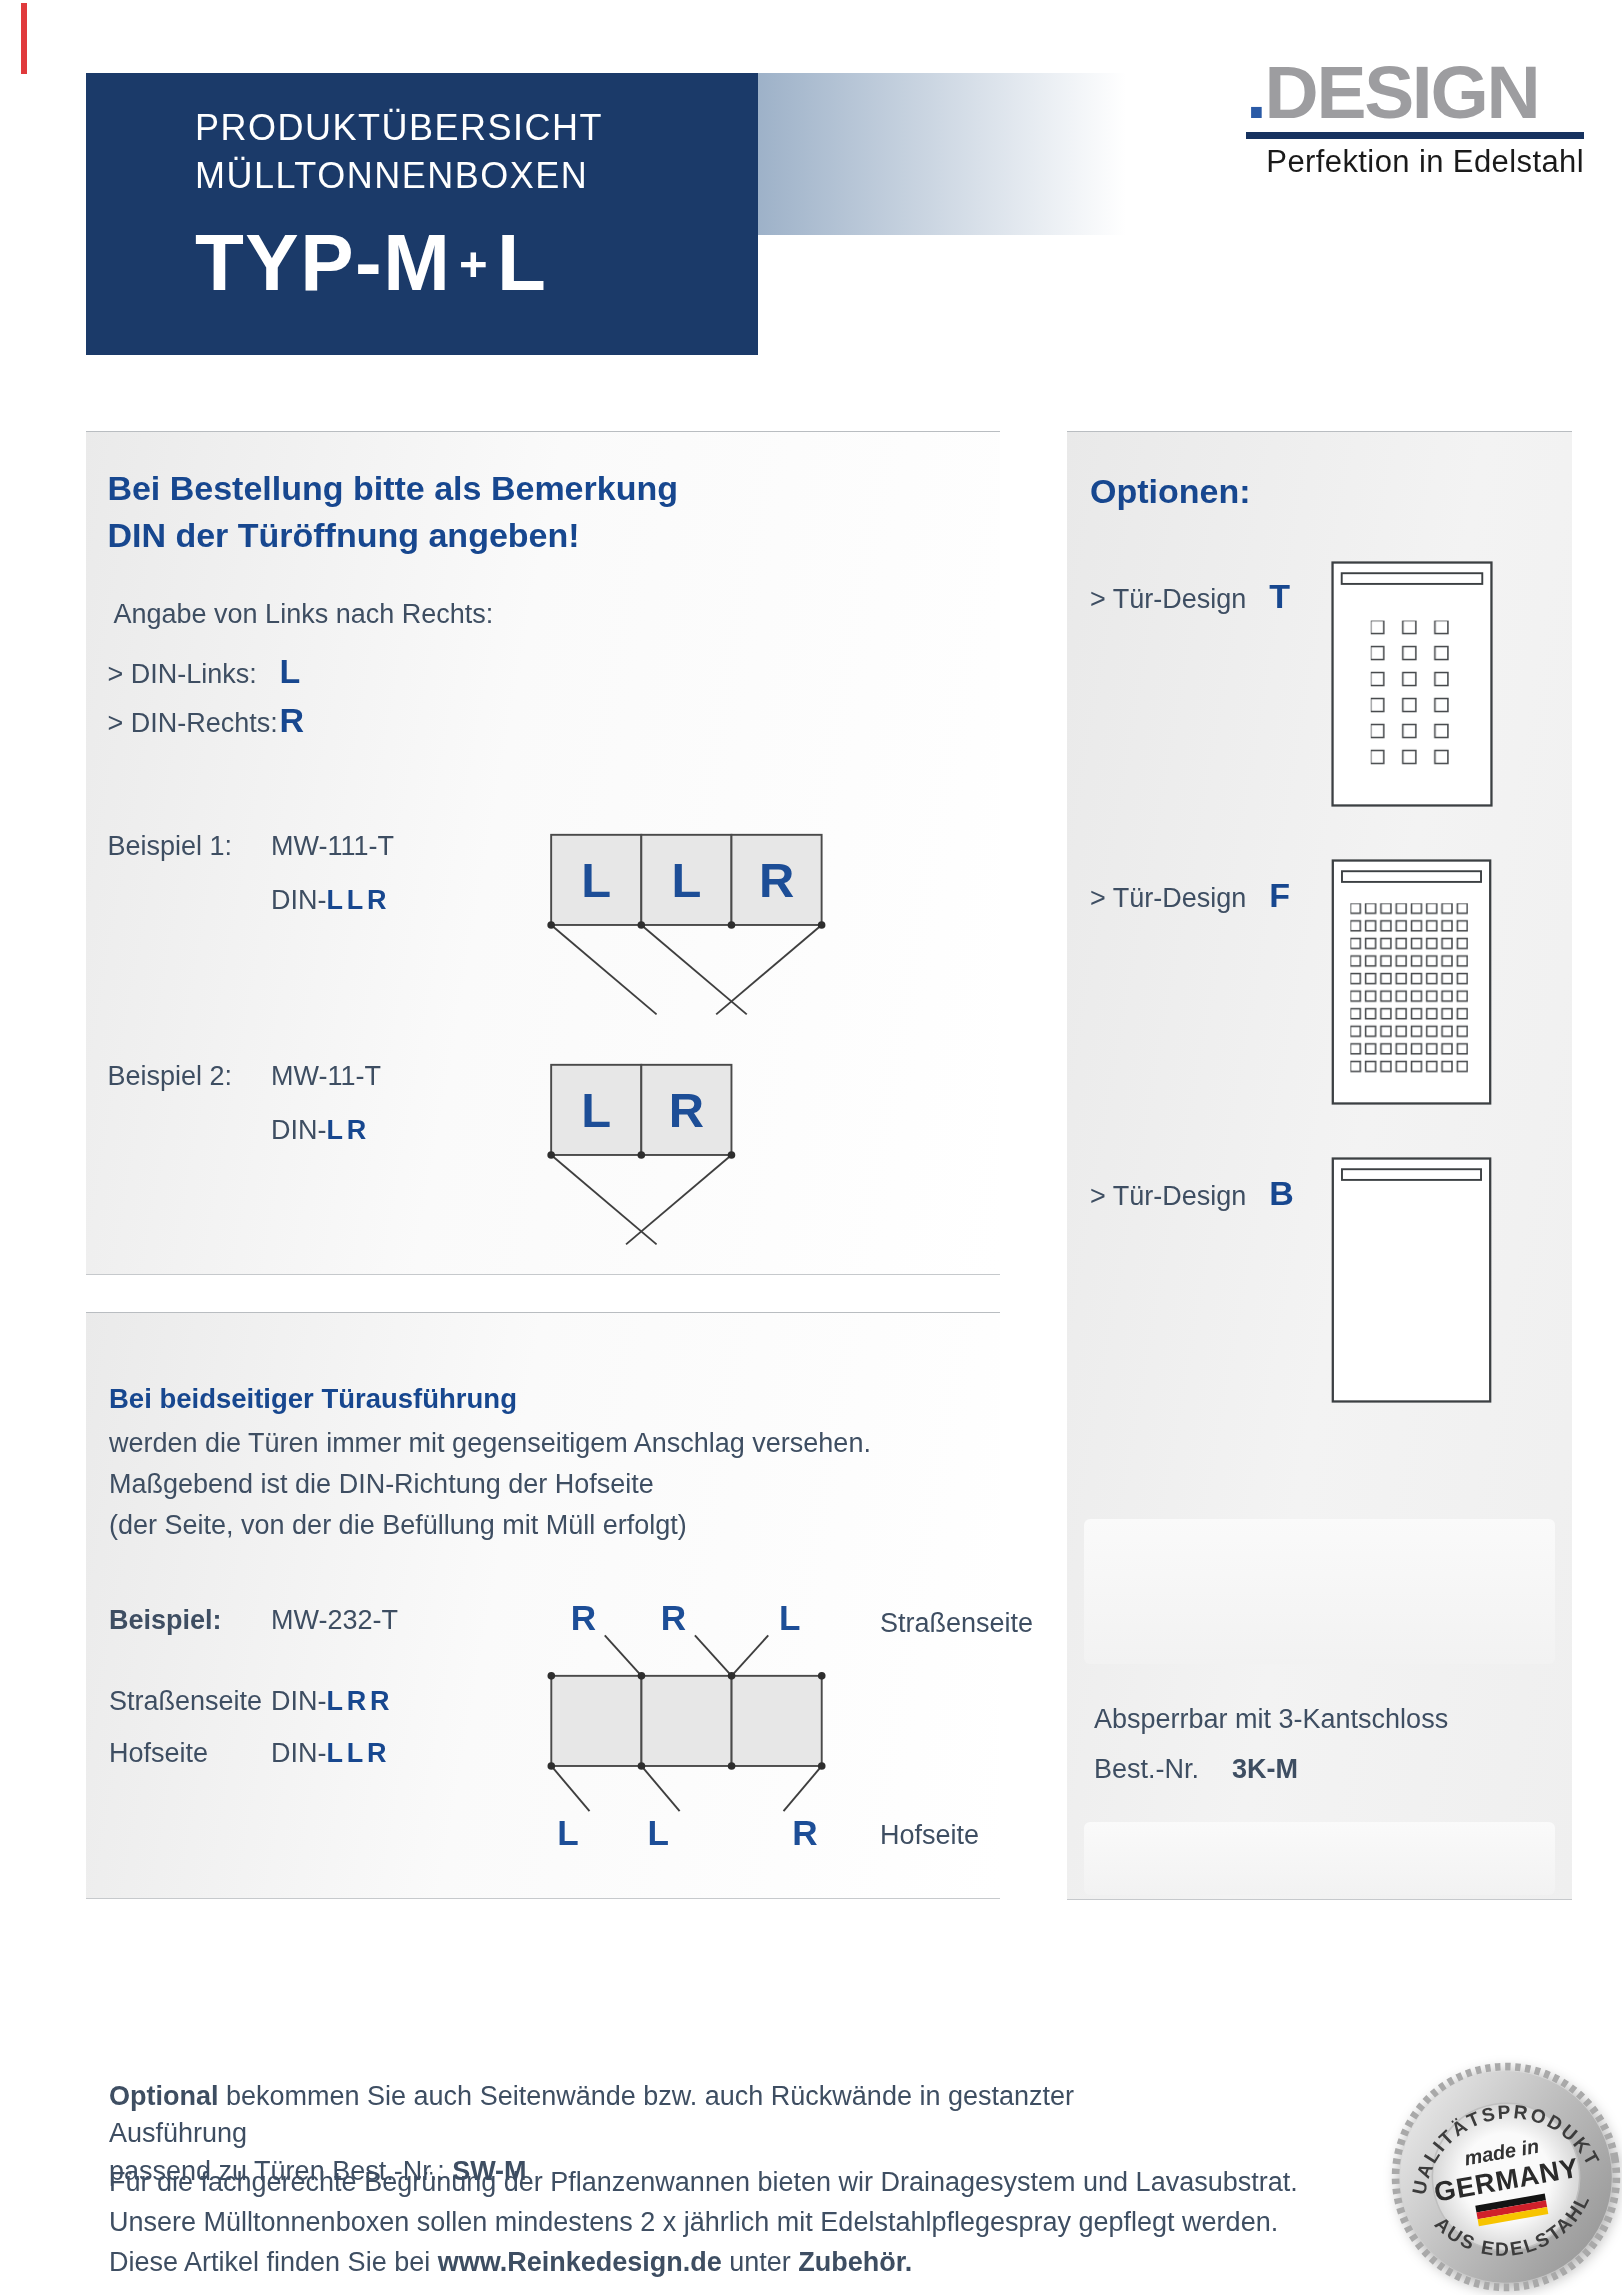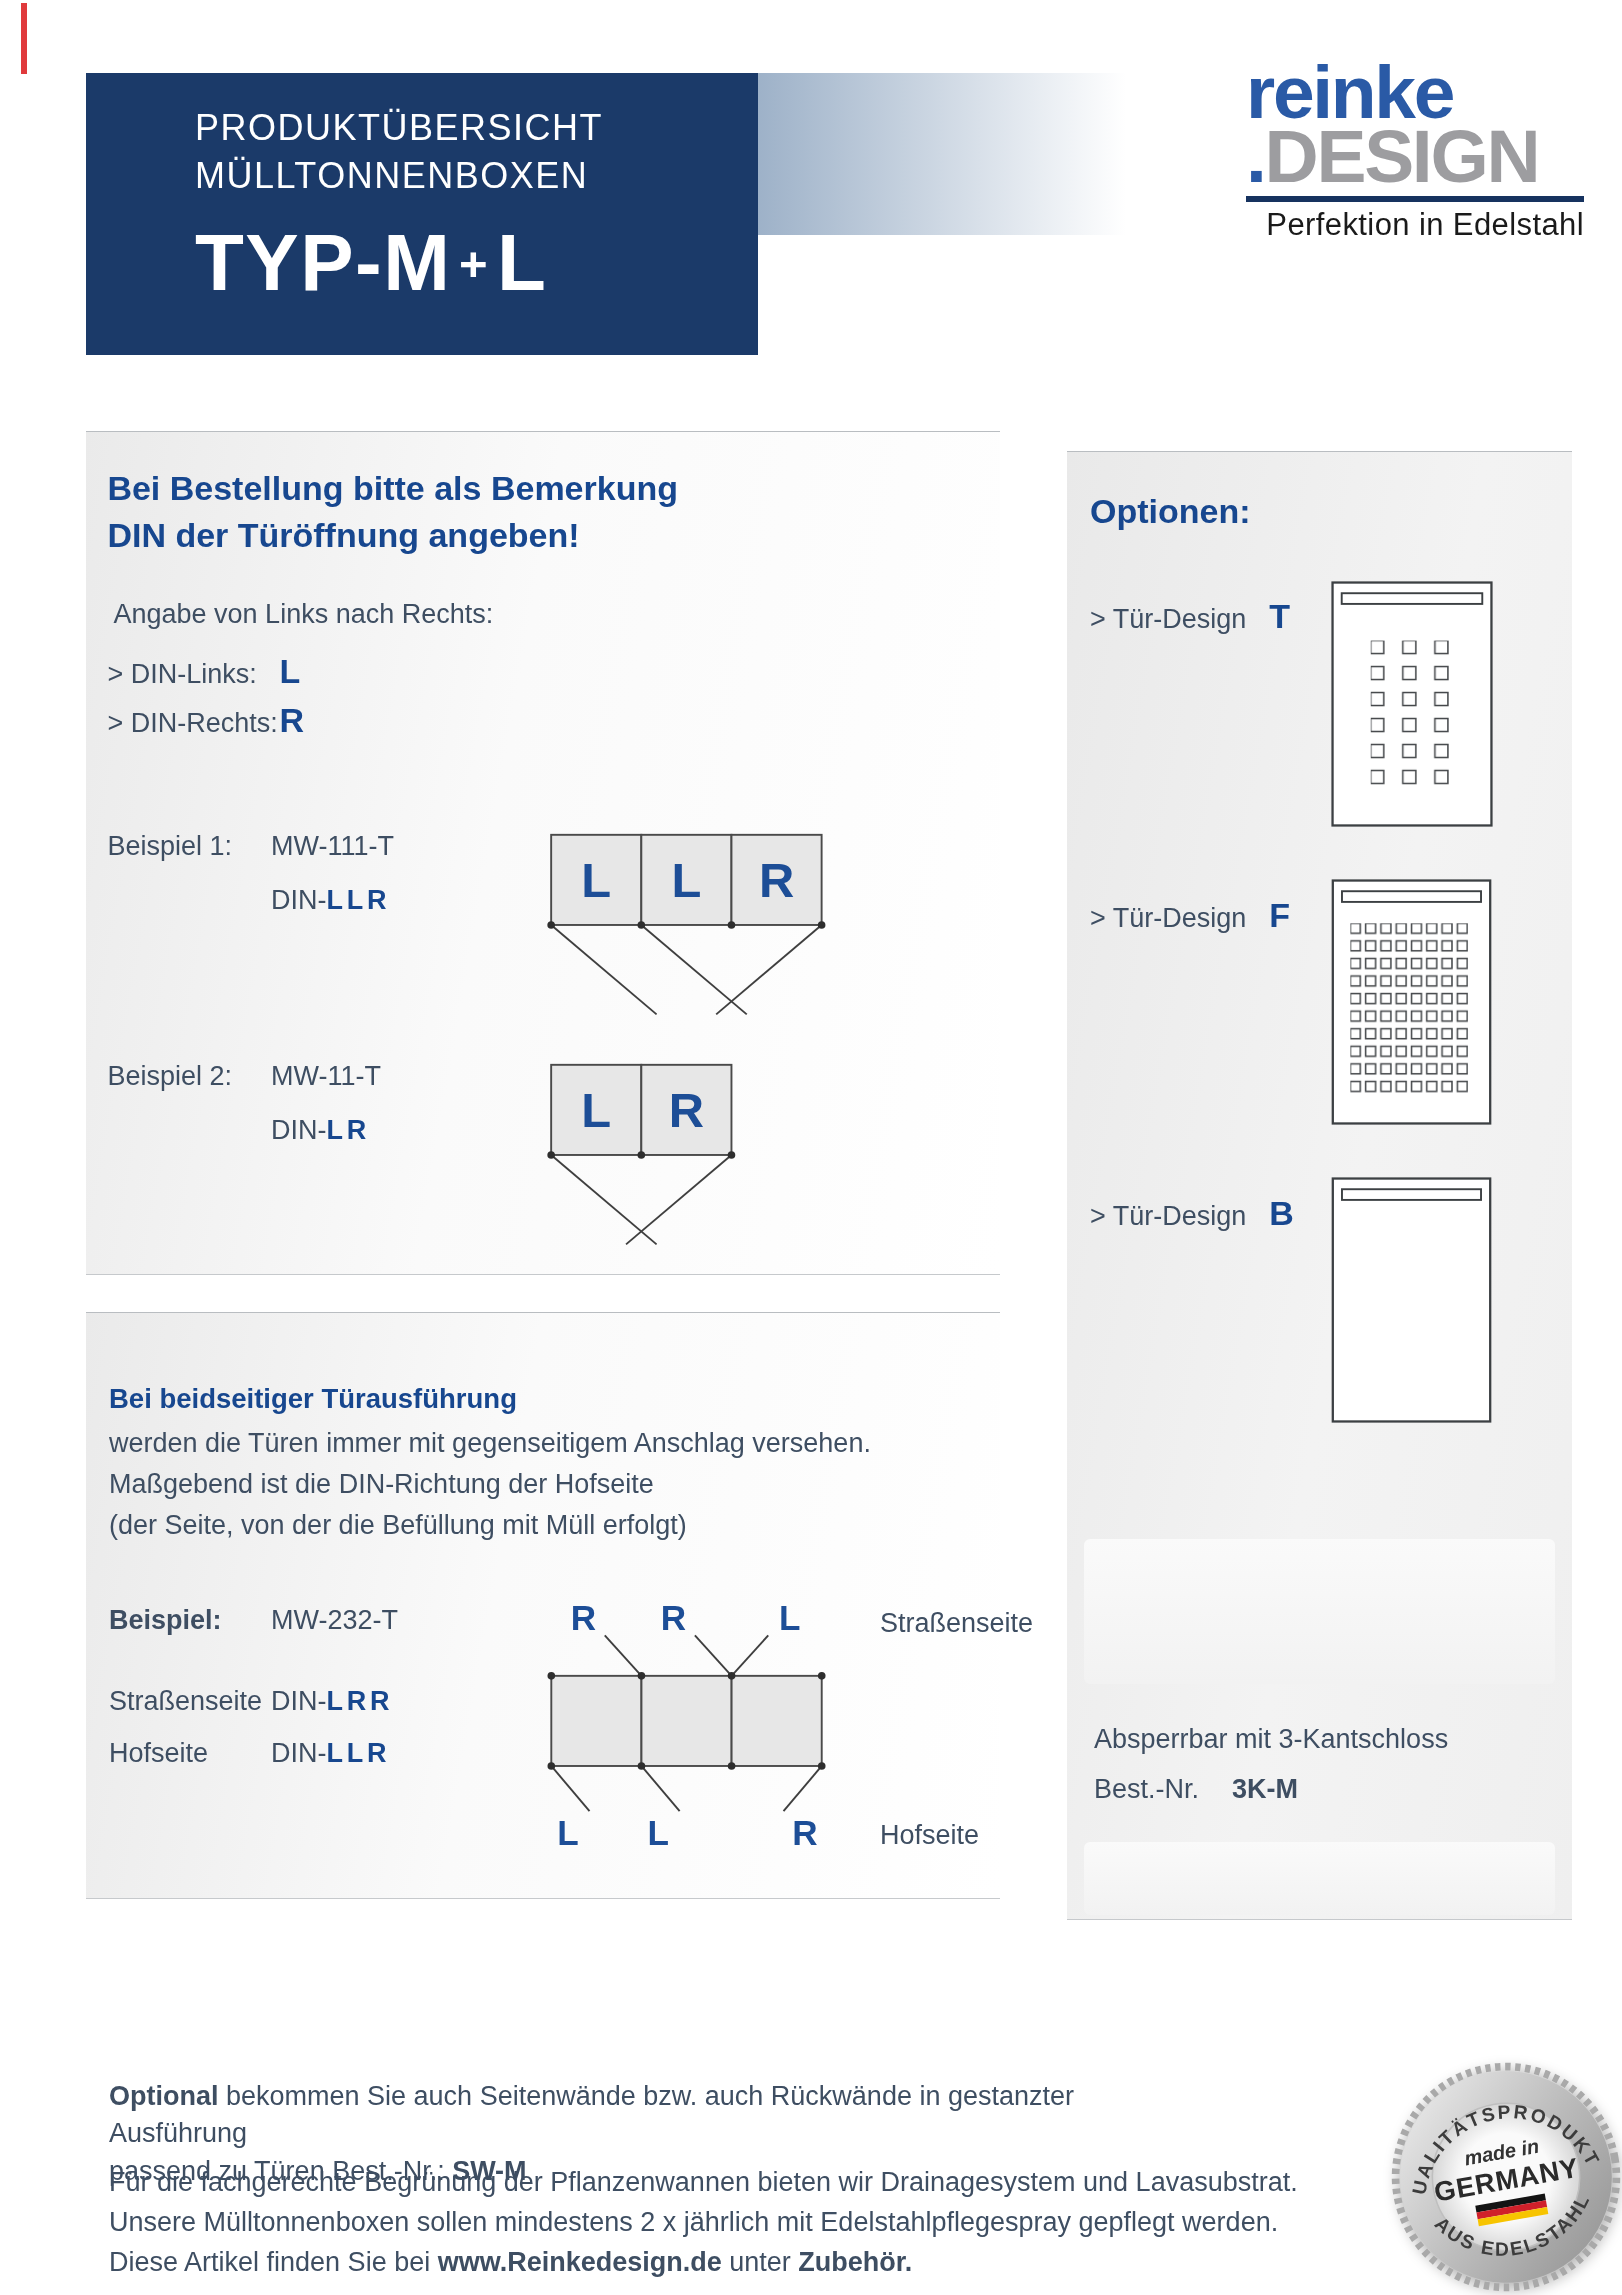--- a/index.html
+++ b/index.html
@@ -30,21 +30,21 @@
   .lgray { color:#9d9da0; }
   .logo-rule { height:6.1px; background:#16325f; margin-top:7.7px; }
   .logo-tag { font-size:31px; color:#1a1a1a; text-align:right; margin-top:5px; letter-spacing:0.4px; }
 
   
   .panel {
     position:absolute;
     background:linear-gradient(100deg, #eaeaea 0%, #fafafa 45%, #ffffff 100%);
     border-top:1.5px solid #b9bdc1; border-bottom:1.5px solid #c6c9cc;
   }
-  .panel-r { background:linear-gradient(100deg, #e9e9e9 0%, #f3f3f3 55%, #efefef 100%);margin-top:20px; }
+  .panel-r { background:linear-gradient(100deg, #e9e9e9 0%, #f3f3f3 55%, #efefef 100%); }
 
   
   .h-blue { font-size:34px; font-weight:bold; color:#17478f; white-space:nowrap; }
   .h-blue-sm { font-size:27.5px; font-weight:bold; color:#17478f; white-space:nowrap; }
   .txt { font-size:27px; color:#3e4e62; white-space:nowrap; }
   .b { font-weight:bold; }
   .lab2 { display:inline-block; min-width:172px; }
   .big-letter { font-size:34px; font-weight:bold; color:#17478f; }
   .din-val { font-weight:bold; color:#17478f; letter-spacing:3.8px; }
   .placeholder { background:linear-gradient(180deg,#fafafa,#f2f2f2); border-radius:6.1px; }
@@ -68,21 +68,20 @@
   <div class="print-mark"></div>
   <div class="header-band"></div>
 
   <div class="header-box">
     <div class="ht1">PRODUKTÜBERSICHT</div>
     <div class="ht1">MÜLLTONNENBOXEN</div>
     <div class="ht2"><span>TYP-M</span><span class="plus">+</span><span>L</span></div>
   </div>
 
   <div class="logo">
-    <div class="logo-line"><span class="lblue">reinke</span></div>
     <div class="logo-line"><span class="lblue">.</span><span class="lgray">DESIGN</span></div>
     <div class="logo-rule"></div>
     <div class="logo-tag">Perfektion in Edelstahl</div>
   </div>
 
   <section class="panel" style="left:86px; top:431px; width:914px; height:842px;">
     <div class="abs h-blue" style="left:21.4px; top:37px;">Bei Bestellung bitte als Bemerkung</div>
     <div class="abs h-blue" style="left:21.4px; top:84px;">DIN der Türöffnung angeben!</div>
     <div class="abs txt" style="left:27.5px; top:167px;">Angabe von Links nach Rechts:</div>
 

